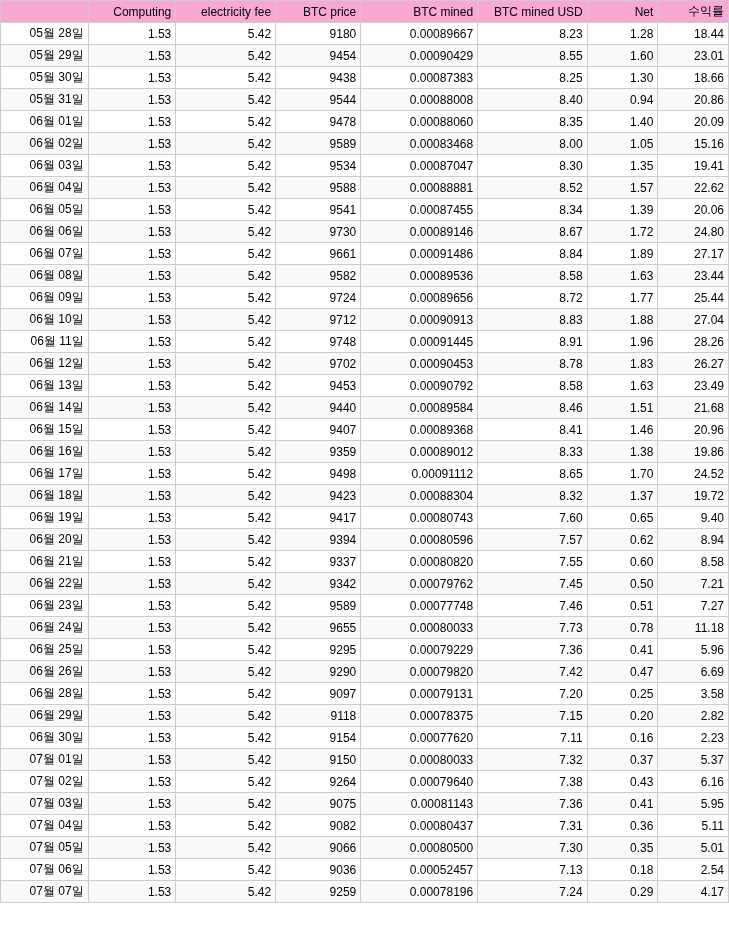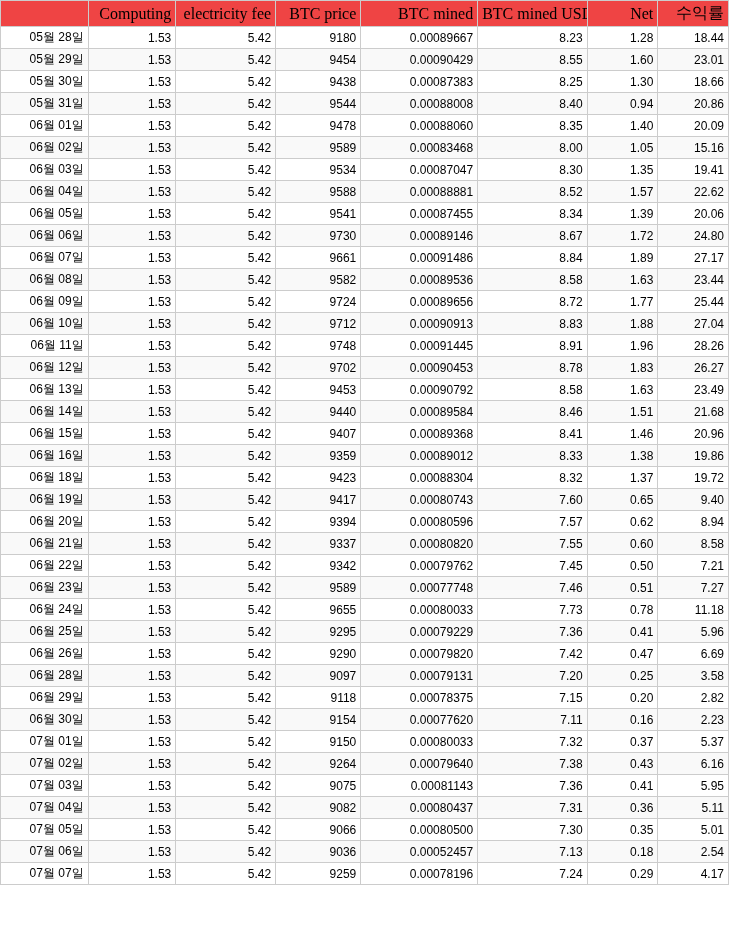--- a/index.html
+++ b/index.html
@@ -15,24 +15,23 @@
       table-layout: fixed;
     }
     th, td {
       border: 1px solid #ccc;
       padding: 2px 4px;
       text-align: right;
       white-space: nowrap;
       overflow: hidden;
     }
     th {
-      background: #ef4444;
+      background: #f9a8d4;
       font-weight: normal;
-      font-size: 16px;
-      font-family: Liberation Serif, serif;
+      font-size: 12px;
     }
     td:first-child, th:first-child {
       text-align: right;
     }
     tr:nth-child(even) td {
       background: #f9f9f9;
     }
     tr:nth-child(odd) td {
       background: #fff;
     }
@@ -266,20 +265,30 @@
         <td>06월 16일</td>
         <td>1.53</td>
         <td>5.42</td>
         <td>9359</td>
         <td>0.00089012</td>
         <td>8.33</td>
         <td>1.38</td>
         <td>19.86</td>
       </tr>
       <tr>
+        <td>06월 17일</td>
+        <td>1.53</td>
+        <td>5.42</td>
+        <td>9498</td>
+        <td>0.00091112</td>
+        <td>8.65</td>
+        <td>1.70</td>
+        <td>24.52</td>
+      </tr>
+      <tr>
         <td>06월 18일</td>
         <td>1.53</td>
         <td>5.42</td>
         <td>9423</td>
         <td>0.00088304</td>
         <td>8.32</td>
         <td>1.37</td>
         <td>19.72</td>
       </tr>
       <tr>

